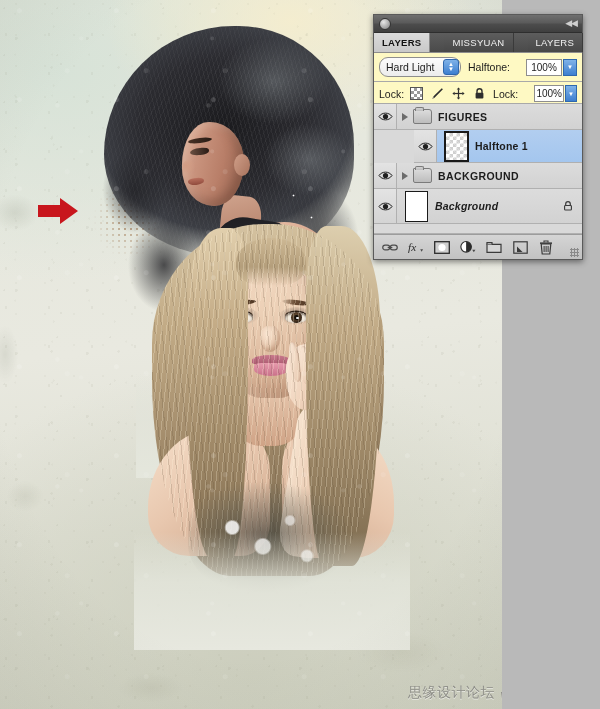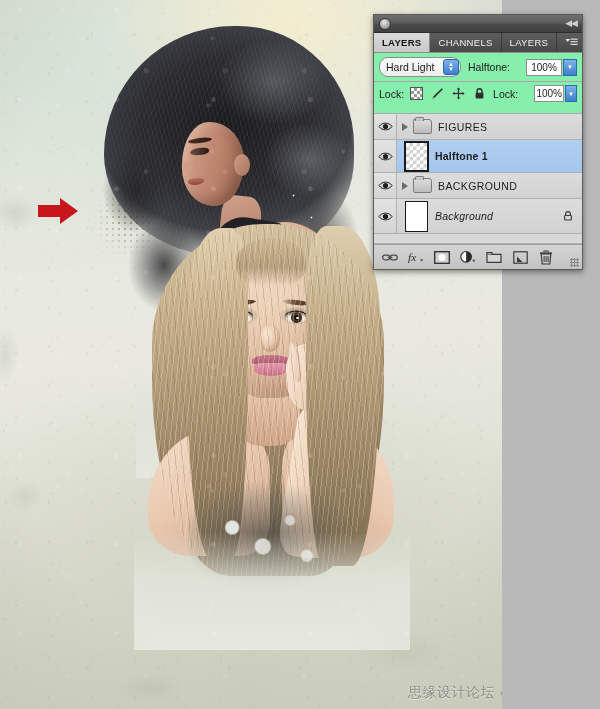--- a/index.html
+++ b/index.html
@@ -328,20 +328,21 @@
     border: 1px solid #343434;
   }
   .pnl-collapse { color:#cfcfcf; font-size: 9px; letter-spacing:-1px; line-height:1; }
 
   
   .pnl-tabs {
     display:flex; align-items:stretch;
     height: 19px;
     background: linear-gradient(180deg,#5d5d5d,#4a4a4a);
     border-bottom: 1px solid #8d8d8d;
+    gap: 14px;
   }
   .pnl-tab {
     padding: 0 8px;
     display:flex; align-items:center;
     font-size: 9.5px;
     letter-spacing: .3px;
     color: #f0f0f0;
     border-right: 1px solid #3a3a3a;
     background: linear-gradient(180deg,#5d5d5d,#484848);
   }
@@ -355,24 +356,24 @@
   .pnl-menu-btn {
     width: 22px; display:flex; align-items:center; justify-content:center;
     background: linear-gradient(180deg,#5d5d5d,#484848);
     color:#e8e8e8;
   }
 
   
   .pnl-row {
     display:flex; align-items:center;
     padding: 3px 5px;
-    background: #86efac;
+    background: #fef9c3;
   }
   .pnl-row.blend { border-bottom: 1px solid #a9a9a9; padding-top:4px; padding-bottom:4px; }
-  .pnl-row.lock  { border-bottom: 1px solid #a9a9a9; padding-top:3px; padding-bottom:11px; }
+  .pnl-row.lock  { border-bottom: 1px solid #a9a9a9; padding-top:3px; padding-bottom:1px; }
 
   .blend-select {
     flex: 1;
     height: 18px;
     display:flex; align-items:center;
     padding-left: 6px;
     background: linear-gradient(180deg,#fcfcfc,#ececec);
     border: 1px solid #8e8e8e;
     border-radius: 9px;
     font-size: 10.5px;
@@ -455,21 +456,21 @@
     background:#fff;
   }
   .thumb.checker {
     background-image:
       linear-gradient(45deg,#cfcfcf 25%, transparent 25%, transparent 75%, #cfcfcf 75%),
       linear-gradient(45deg,#cfcfcf 25%, #fff 25%, #fff 75%, #cfcfcf 75%);
     background-size: 7px 7px;
     background-position: 0 0, 3.5px 3.5px;
   }
   .thumb.white { background:#ffffff; border: 1px solid #1a1a1a; }
-  .layer-name { font-size: 10.5px; letter-spacing:.2px; flex:1; }
+  .layer-name { font-size: 10.5px; letter-spacing:.2px; flex:1;font-weight:bold; }
   .layer-name.group { letter-spacing:.4px; }
   .layer-name.bold { font-weight: bold; }
   .layer-name.italic { font-style: italic; }
   .lock-badge { margin-right: 8px; }
   .list-filler { height: 9px; background:#d9d9d9; border-bottom:1px solid #b0b0b0; }
 
   
   .pnl-bottom {
     height: 24px;
     display:flex; align-items:center; gap: 10px;
@@ -590,21 +591,21 @@
 
 <div id="layers-panel">
 
   <div class="pnl-titlebar">
     <span class="pnl-grip"></span>
     <span class="pnl-collapse">◀◀</span>
   </div>
 
   <div class="pnl-tabs">
     <div class="pnl-tab active">LAYERS</div>
-    <div class="pnl-tab">CHANNELS</div>
+    <div class="pnl-tab">MISSYUAN</div>
     <div class="pnl-tab">LAYERS</div>
     <div class="pnl-tabs-spacer"></div>
     <div class="pnl-menu-btn">
       <svg width="13" height="9" viewBox="0 0 13 9">
         <path d="M0.5 1 L5 1 L2.75 4 Z" fill="#e8e8e8"></path>
         <rect x="5.5" y="0.6" width="7.2" height="1.1" fill="#e8e8e8"></rect>
         <rect x="5.5" y="3.2" width="7.2" height="1.1" fill="#e8e8e8"></rect>
         <rect x="5.5" y="5.8" width="7.2" height="1.1" fill="#e8e8e8"></rect>
       </svg>
     </div>
@@ -665,21 +666,21 @@
         </svg>
       </div>
       <div class="twisty-cell">
           <span class="twisty right"></span>
         </div>
       <span class="folder-ico"></span>
       <span class="layer-name group">FIGURES</span>
     </div>
 
 
-    <div class="layer-row selected" style="height:32px;">
+    <div class="layer-row selected" style="height:32px;margin-left:40px;">
       <div class="eye-cell">
         <svg width="15" height="11" viewBox="0 0 15 11">
           <path d="M1 5.5 C4 1 11 1 14 5.5 C11 10 4 10 1 5.5 Z" fill="none" stroke="#1f1f1f" stroke-width="1"></path>
           <circle cx="7.5" cy="5.5" r="2.6" fill="#1f1f1f"></circle>
         </svg>
       </div>
       <div class="thumb-cell">
           <span class="thumb checker"></span>
         </div>
       <span class="layer-name bold">Halftone 1</span>

